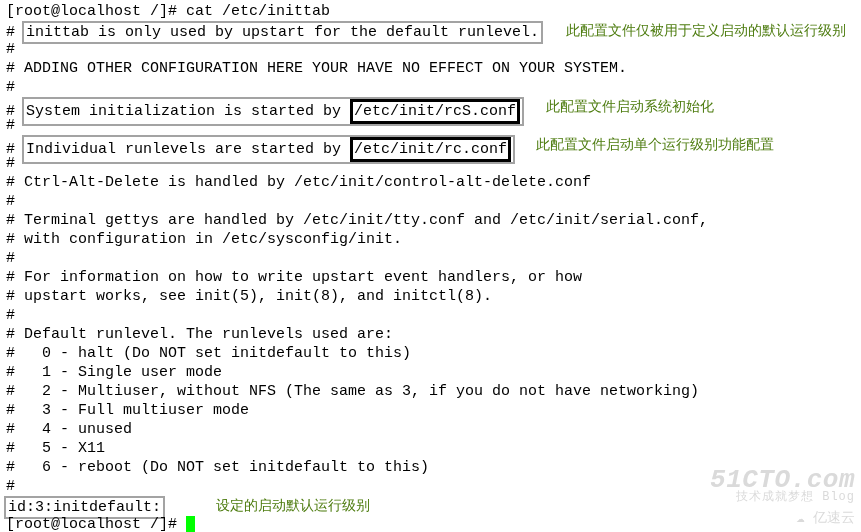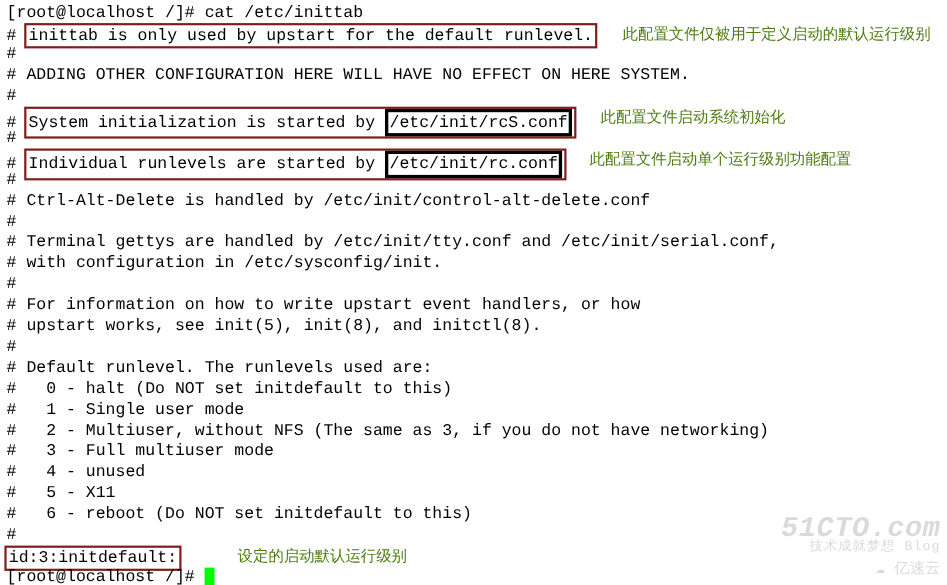--- a/index.html
+++ b/index.html
@@ -11,21 +11,21 @@
     box-sizing: border-box;
     overflow: hidden;
     font-family: "Courier New", Courier, monospace;
     font-size: 15px;
     line-height: 19px;
     color: #000;
     position: relative;
   }
   .line { white-space: pre; position: relative; height: 19px; }
   .box-red {
-    border: 2px solid #7f1d1d;
+    border: 2px solid #a3a3a3;
     display: inline-block;
     box-sizing: border-box;
     padding: 0 2px;
     margin-left: -2px;
   }
   .box-black {
     border: 3px solid #000;
     display: inline-block;
     box-sizing: border-box;
     padding: 0 1px;
@@ -61,21 +61,21 @@
   .watermark .w3 { font-size: 14px; margin-top: 2px; }
 </style>
 </head>
 <body>
 
 <div class="line"><span>[root@localhost /]# </span><span>cat /etc/inittab</span></div>
 
 <div class="line"><span># </span><span class="box-red">inittab is only used by upstart for the default runlevel.</span><span class="anno" style="left:560px">此配置文件仅被用于定义启动的默认运行级别</span></div>
 
 <div class="line">#</div>
-<div class="line"># ADDING OTHER CONFIGURATION HERE WILL HAVE NO EFFECT ON HERE SYSTEM.</div>
+<div class="line"># ADDING OTHER CONFIGURATION HERE YOUR HAVE NO EFFECT ON YOUR SYSTEM.</div>
 <div class="line">#</div>
 
 <div class="line"><span># </span><span class="box-red"><span>System initialization is started by </span><span class="box-black">/etc/init/rcS.conf</span></span><span class="anno" style="left:540px">此配置文件启动系统初始化</span></div>
 
 <div class="line">#</div>
 
 <div class="line"><span># </span><span class="box-red"><span>Individual runlevels are started by </span><span class="box-black">/etc/init/rc.conf</span></span><span class="anno" style="left:530px">此配置文件启动单个运行级别功能配置</span></div>
 
 <div class="line">#</div>
 <div class="line"># Ctrl-Alt-Delete is handled by /etc/init/control-alt-delete.conf</div>

